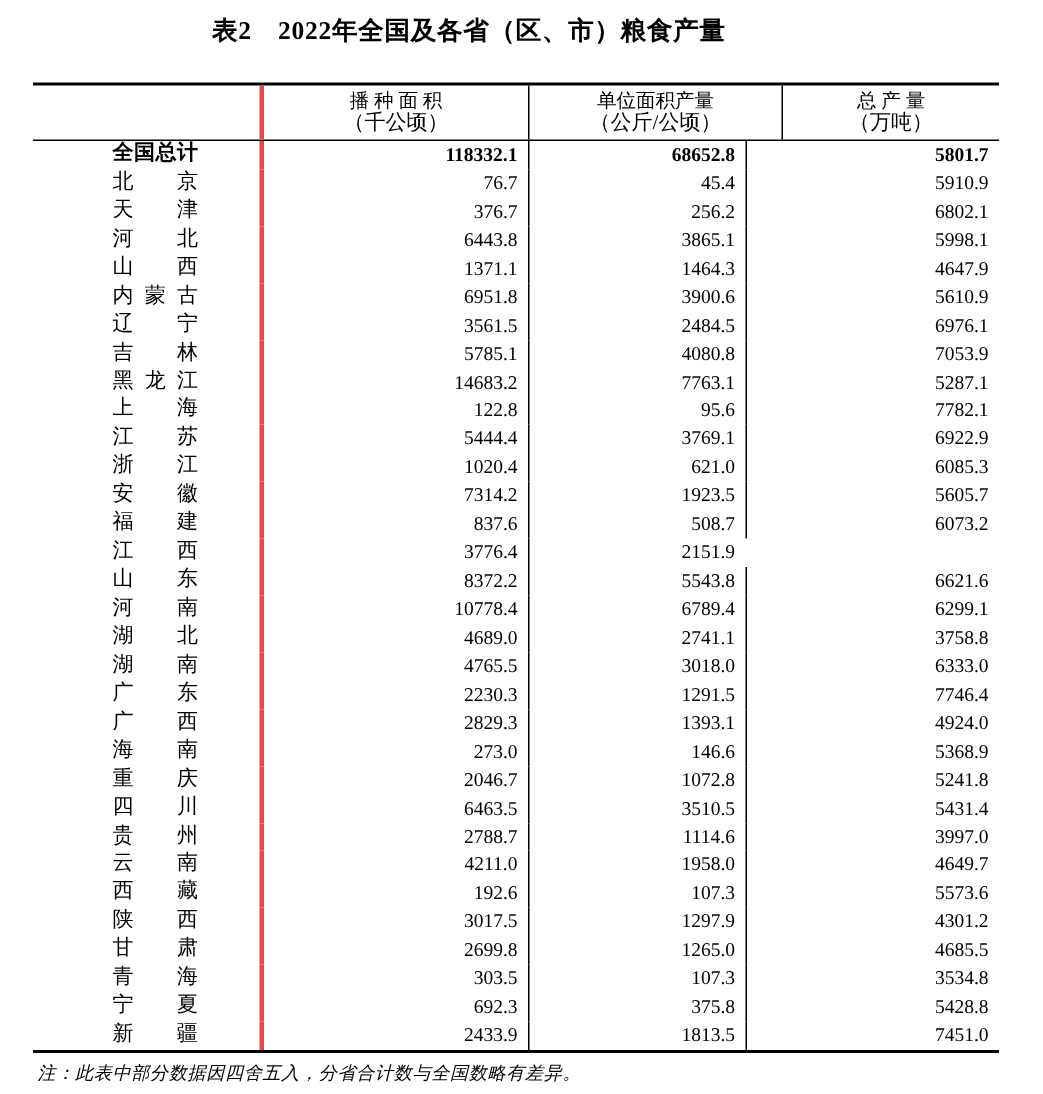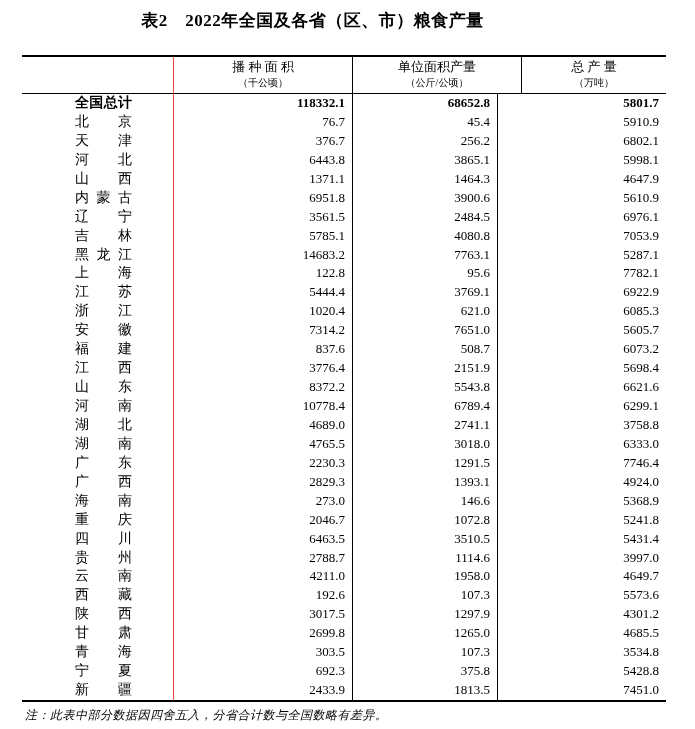--- a/index.html
+++ b/index.html
@@ -27,25 +27,25 @@
     display: flex;
     height: 37px;
     border-bottom: 1px solid #000;
   }
   .hcell {
     text-align: center;
     padding-top: 2px;
     font-size: 13px;
     line-height: 16px;
   }
-  .hcell .unit { font-size: 10px; }
+  .hcell .unit { font-size: 14px; }
   .row { display: flex; height: 18.94px; line-height: 18.9px; }
   .row.total { font-weight: bold; }
   .c1 { width: 151px; }
-  .c2 { width: 179px; border-left: 1px solid #ef4444; }
+  .c2 { width: 179px; border-left: 3px solid #ef4444; }
   .c3 { width: 145px; border-left: 1px solid #000; }
   .c4 { width: 169px; border-left: 1px solid #000; }
   .region-cell { padding-left: 53px; font-size: 14px; }
   .region-name {
     display: flex;
     justify-content: space-between;
     width: 57px;
     height: 100%;
     align-items: center;
   }
@@ -222,21 +222,21 @@
     <div class="c4 num">6085.3</div>
   </div>
         <div class="row">
     <div class="c1 region-cell">
       <span class="region-name">
               <span>安</span>
               <span>徽</span>
             </span>
     </div>
     <div class="c2 num">7314.2</div>
-    <div class="c3 num">7651.0</div>
+    <div class="c3 num">1923.5</div>
     <div class="c4 num">5605.7</div>
   </div>
         <div class="row">
     <div class="c1 region-cell">
       <span class="region-name">
               <span>福</span>
               <span>建</span>
             </span>
     </div>
     <div class="c2 num">837.6</div>
@@ -245,21 +245,20 @@
   </div>
         <div class="row">
     <div class="c1 region-cell">
       <span class="region-name">
               <span>江</span>
               <span>西</span>
             </span>
     </div>
     <div class="c2 num">3776.4</div>
     <div class="c3 num">2151.9</div>
-    <div class="c4 num">5698.4</div>
   </div>
         <div class="row">
     <div class="c1 region-cell">
       <span class="region-name">
               <span>山</span>
               <span>东</span>
             </span>
     </div>
     <div class="c2 num">8372.2</div>
     <div class="c3 num">5543.8</div>

